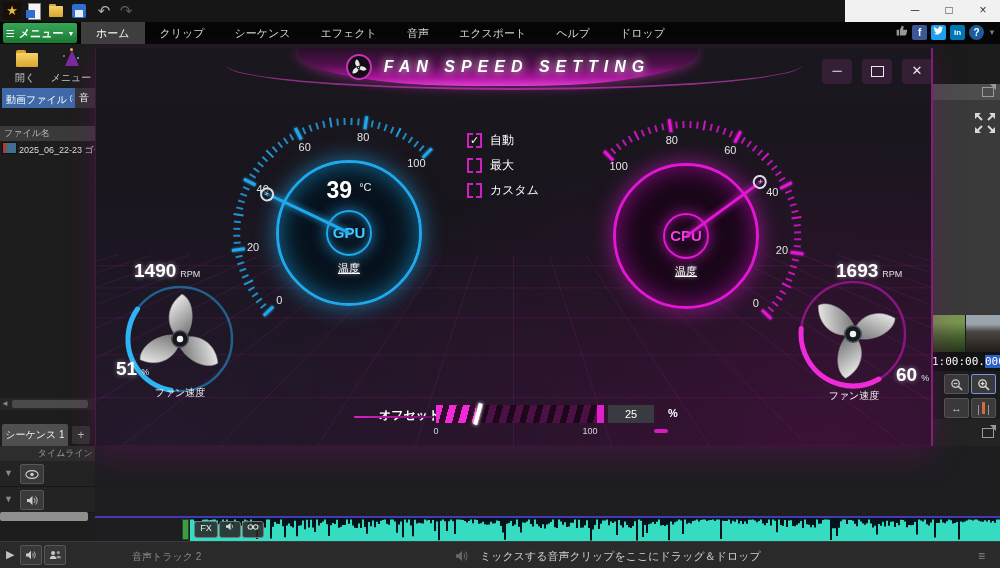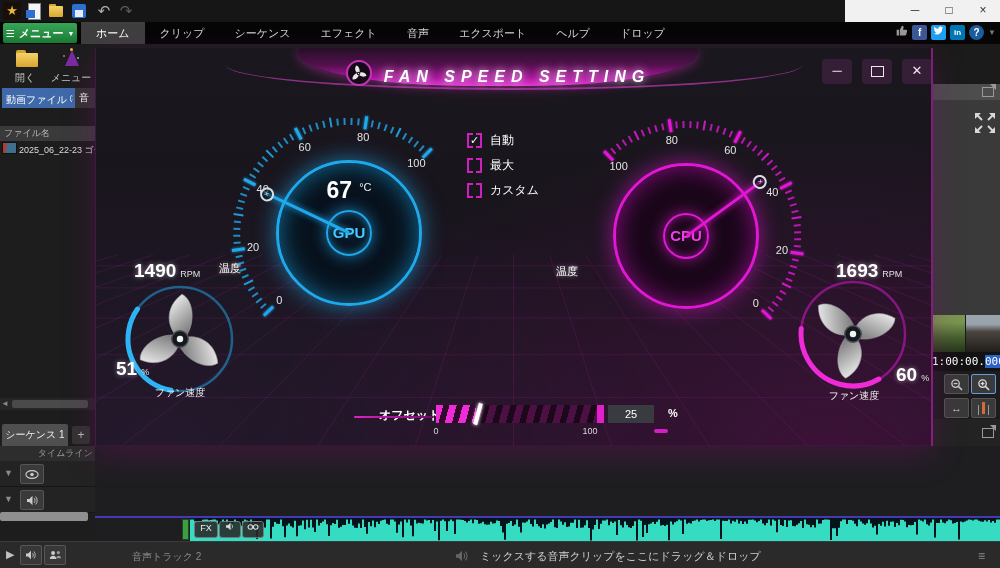--- a/index.html
+++ b/index.html
@@ -60,21 +60,21 @@
       radial-gradient(ellipse at 8% 100%,rgba(80,45,100,.28),transparent 50%),
       linear-gradient(#1b171f,#141118);
     border-right:2px solid rgba(210,40,190,.55);border-left:1px solid rgba(120,30,110,.4);
     box-shadow:0 10px 28px rgba(120,15,105,.35);overflow:hidden;}
   .hdr-swoosh{position:absolute;left:130px;top:-8px;width:576px;height:48px;border-radius:50%;
     border-bottom:2px solid rgba(232,70,215,.55);}
   .hdr-bar{position:absolute;left:202px;top:0;width:400px;height:38px;
     background:linear-gradient(180deg,#241026 0%,#54104e 45%,#a9169b 78%,#e23ad4 100%);
     border-radius:4px 4px 170px 170px / 4px 4px 34px 34px;
     box-shadow:0 2px 12px rgba(220,50,200,.45);
-    display:flex;align-items:flex-end;justify-content:center;gap:12px;}
+    display:flex;align-items:center;justify-content:center;gap:12px;}
   .hdr-logo{width:26px;height:26px;border-radius:50%;background:#150a17;border:2px solid #c434b4;box-sizing:border-box;
     display:flex;align-items:center;justify-content:center;}
   .hdr-title{color:#fff;font-size:16px;font-weight:bold;font-style:italic;letter-spacing:6px;
     text-shadow:0 0 8px rgba(255,255,255,.9);white-space:nowrap;}
   .ov-btn{position:absolute;top:11px;width:30px;height:25px;background:rgba(190,75,180,.16);border-radius:4px;
     color:#efe6ef;text-align:center;line-height:24px;font-size:13px;}
   .maxglyph{display:inline-block;width:11px;height:9px;border:1.5px solid #efe6ef;margin-top:7px;}
   
   .gauge{position:absolute;width:260px;height:260px;}
   .gauge.gpu{--c:#1fa9ec;--glow:rgba(31,169,236,.65);--hubc:#49c9ff;--bg1:#0c1b2c;--bg2:#050b12;}
@@ -85,21 +85,21 @@
   .tick-label{position:absolute;width:30px;margin-left:-15px;margin-top:-6px;text-align:center;color:#e4e4e4;font-size:11px;}
   .inner-ring{left:57px;top:57px;width:146px;height:146px;border-radius:50%;border:3px solid var(--c);box-sizing:border-box;
     background:radial-gradient(circle,var(--bg1) 0%,var(--bg2) 72%);
     box-shadow:0 0 22px var(--glow),inset 0 0 26px var(--glow);}
   .g-value{left:0;right:0;top:74px;text-align:center;color:#fff;}
   .g-value .v{font-size:23px;font-weight:bold;}
   .g-value .u{font-size:11px;margin-left:7px;vertical-align:7px;color:#f0f0f0;}
   .g-hub{left:107px;top:107px;width:46px;height:46px;border-radius:50%;border:2px solid var(--c);box-sizing:border-box;
     background:radial-gradient(circle,var(--bg1),var(--bg2));text-align:center;line-height:42px;
     font-size:15px;font-weight:bold;color:var(--hubc);box-shadow:0 0 14px var(--glow),inset 0 0 10px var(--glow);}
-  .g-sub{left:0;right:0;top:158px;text-align:left;font-size:11px;color:#fff;text-shadow:0 0 4px rgba(255,255,255,.5);}
+  .g-sub{left:0;right:0;top:158px;text-align:center;font-size:11px;color:#fff;text-shadow:0 0 4px rgba(255,255,255,.5);text-decoration:underline;}
   .needle{position:absolute;left:128.5px;top:35px;width:3px;height:95px;transform-origin:50% 100%;
     background:var(--c);box-shadow:0 0 6px var(--c);border-radius:2px;}
   .needle-orn{position:absolute;left:-6px;top:-3px;width:14px;height:14px;border-radius:50%;border:2px solid #d8dde2;
     box-sizing:border-box;background:rgba(12,16,22,.55);color:#d8dde2;font-size:8px;line-height:10px;text-align:center;}
   
   .mode-row{position:absolute;left:371px;display:flex;align-items:center;gap:8px;height:18px;}
   .cb{width:15px;height:15px;position:relative;box-sizing:border-box;border-left:2px solid #cf1fbf;border-right:2px solid #cf1fbf;
     background:
       linear-gradient(#cf1fbf,#cf1fbf) left top/4px 2px no-repeat,
       linear-gradient(#cf1fbf,#cf1fbf) right top/4px 2px no-repeat,
@@ -405,21 +405,21 @@
       </span>
       <span class="hdr-title">FAN SPEED SETTING</span>
     </div>
     <div class="ov-btn" style="left:726px">─</div>
     <div class="ov-btn" style="left:766px"><span class="maxglyph"></span></div>
     <div class="ov-btn" style="left:806px">✕</div>
 
     <div class="gauge gpu" id="gpu-gauge" style="left:123px;top:55px">
       <div class="inner-ring abs"></div>
       <div class="g-value abs">
-        <span class="v">67</span><span class="u">°C</span>
+        <span class="v">39</span><span class="u">°C</span>
       </div>
       <div class="g-hub abs"><span>GPU</span></div>
       <div class="g-sub abs">温度</div>
     <div class="tick major" style="height: 13px; top: 123.5px; transform: rotate(-134deg) translateY(-112px);"></div>
         <div class="tick" style="height: 7px; top: 126.5px; transform: rotate(-130.44deg) translateY(-112px);"></div>
         <div class="tick" style="height: 7px; top: 126.5px; transform: rotate(-126.88deg) translateY(-112px);"></div>
         <div class="tick" style="height: 7px; top: 126.5px; transform: rotate(-123.32deg) translateY(-112px);"></div>
         <div class="tick" style="height: 7px; top: 126.5px; transform: rotate(-119.76deg) translateY(-112px);"></div>
         <div class="tick mid" style="height: 10px; top: 125px; transform: rotate(-116.2deg) translateY(-112px);"></div>
         <div class="tick" style="height: 7px; top: 126.5px; transform: rotate(-112.64deg) translateY(-112px);"></div>

